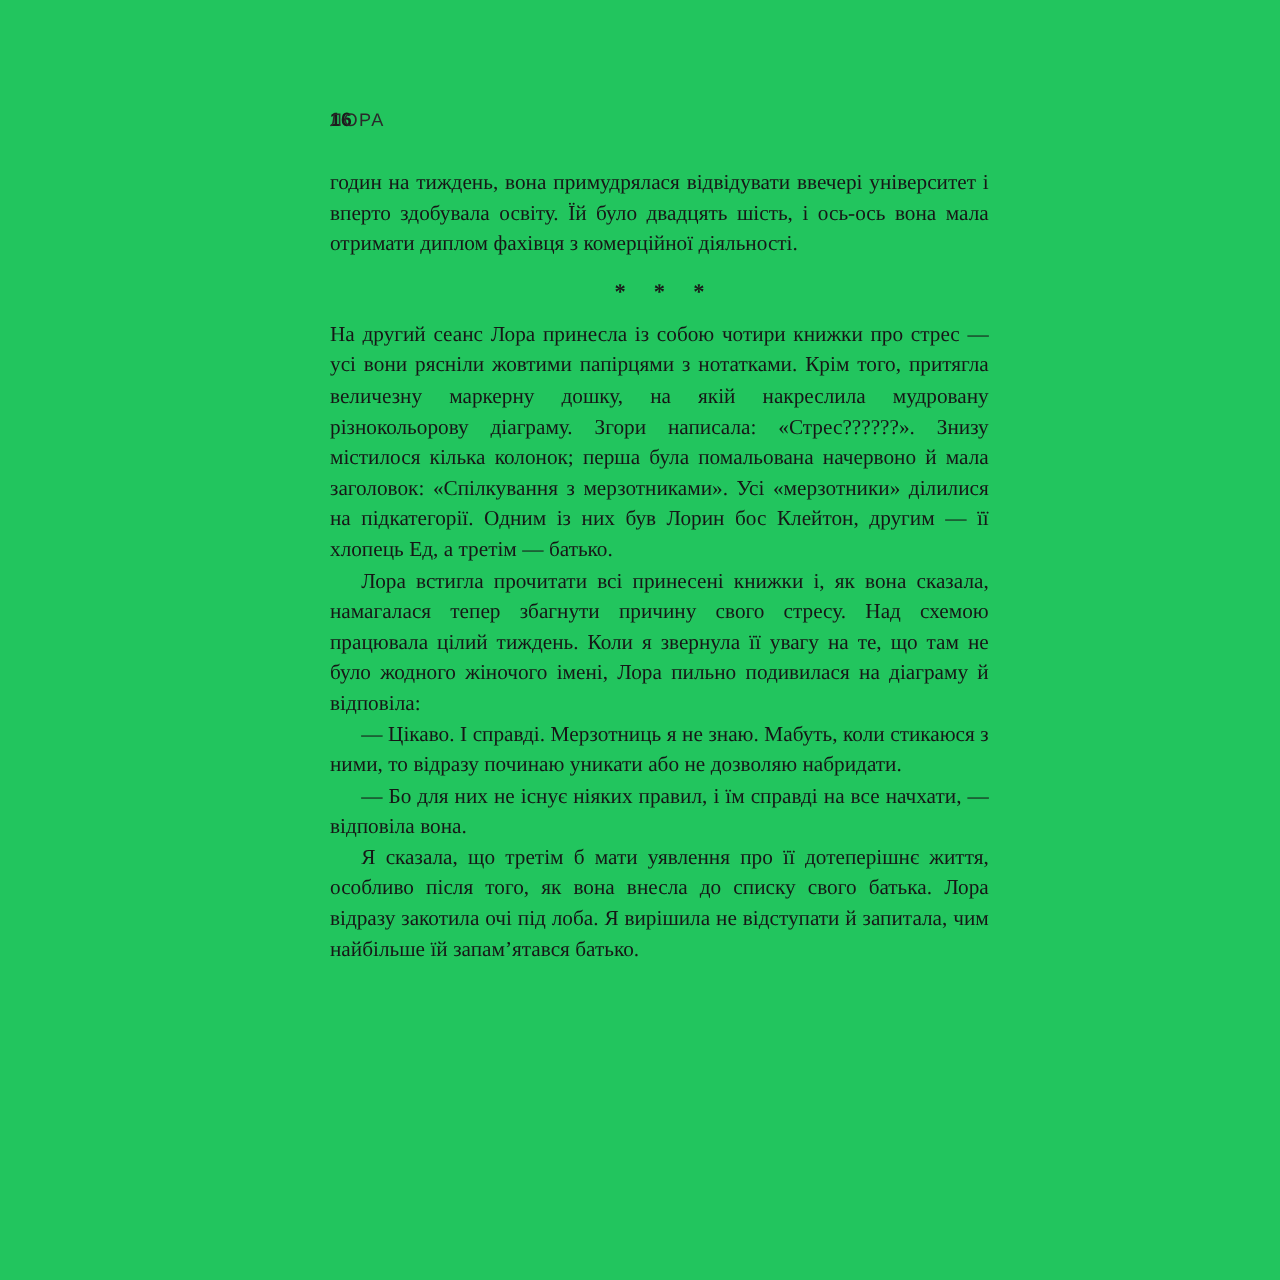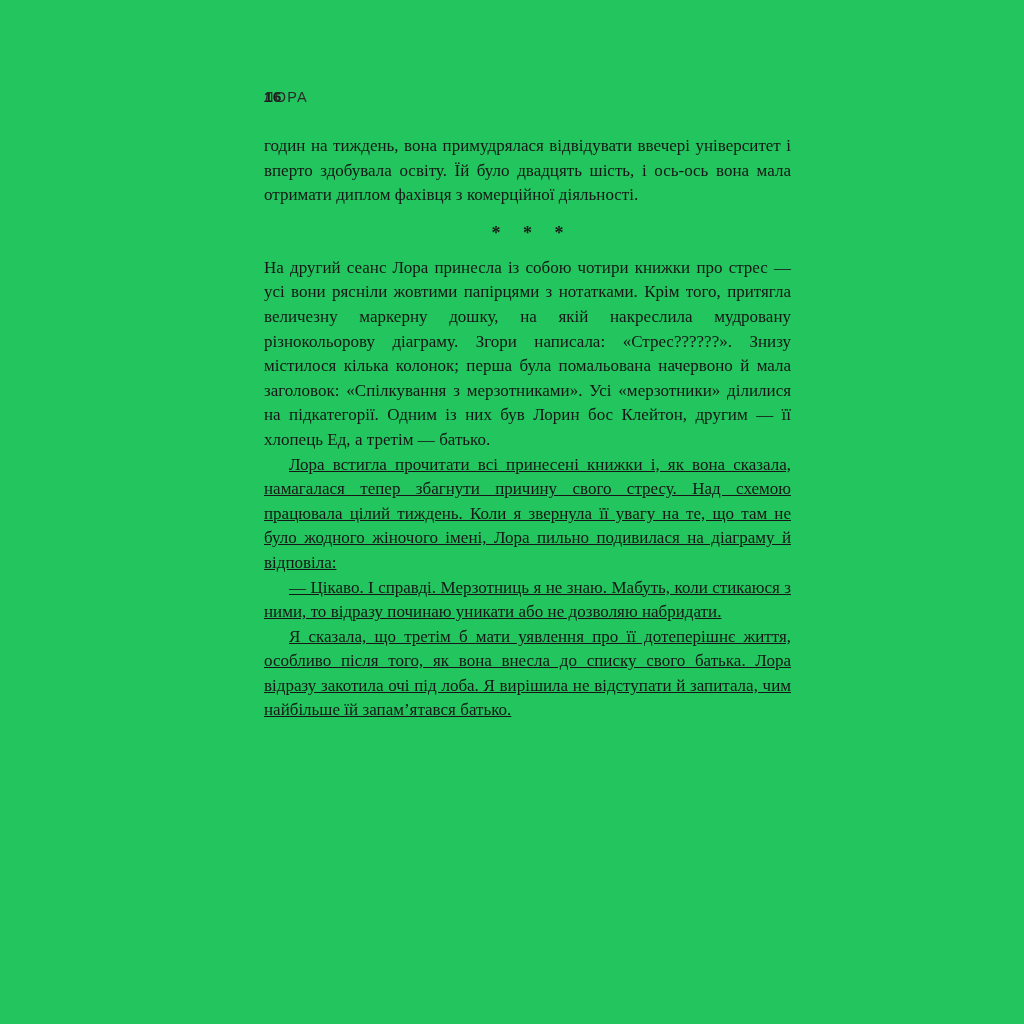--- a/index.html
+++ b/index.html
@@ -72,21 +72,20 @@
     line-height: 24.6px;
     text-align: justify;
     text-justify: inter-word;
     hyphens: manual;
     -webkit-hyphens: manual;
     word-spacing: 0.1px;
     text-indent: 0;
   }
   p.para.indent {
     text-indent: 25px;
-    text-decoration: underline;
   }
 
   
   .scene-break {
     margin: 0;
     padding: 14px 0 12px 0;
     text-align: center;
     font-size: 18px;
     line-height: 22px;
     letter-spacing: 9px;
@@ -108,17 +107,18 @@
 
   <div class="textblock">
 
     <p class="para">годин на тиждень, вона примудрялася відвідувати ввечері університет і вперто здобувала освіту. Їй було двадцять шість, і ось-ось вона мала отримати диплом фахівця з комерційної діяльності.</p>
 
     <div class="scene-break">* * *</div>
 
     <p class="para">На другий сеанс Лора принесла із собою чотири книжки про стрес — усі вони рясніли жовтими папірцями з нотатками. Крім того, притягла величезну маркерну дошку, на якій накреслила мудровану різнокольорову діаграму. Згори написала: «Стрес??????». Знизу містилося кілька колонок; перша була помальована начервоно й мала заголовок: «Спілкування з мерзотниками». Усі «мерзотники» ділилися на підкатегорії. Одним із них був Лорин бос Клейтон, другим — її хлопець Ед, а третім — батько.</p>
     <p class="para indent">Лора встигла прочитати всі принесені книжки і, як вона сказала, намагалася тепер збагнути причину свого стресу. Над схемою працювала цілий тиждень. Коли я звернула її увагу на те, що там не було жодного жіночого імені, Лора пильно подивилася на діаграму й відповіла:</p>
     <p class="para indent">— Цікаво. І справді. Мерзотниць я не знаю. Мабуть, коли стикаюся з ними, то відразу починаю уникати або не дозволяю набридати.</p>
+    <p class="para indent">— Бо для них не існує ніяких правил, і їм справді на все начхати, — відповіла вона.</p>
     <p class="para indent">Я сказала, що третім б мати уявлення про її дотеперішнє життя, особливо після того, як вона внесла до списку свого батька. Лора відразу закотила очі під лоба. Я вирішила не відступати й запитала, чим найбільше їй запам’ятався батько.</p>
 
   </div>
 
 </div>
 
 </body></html>

